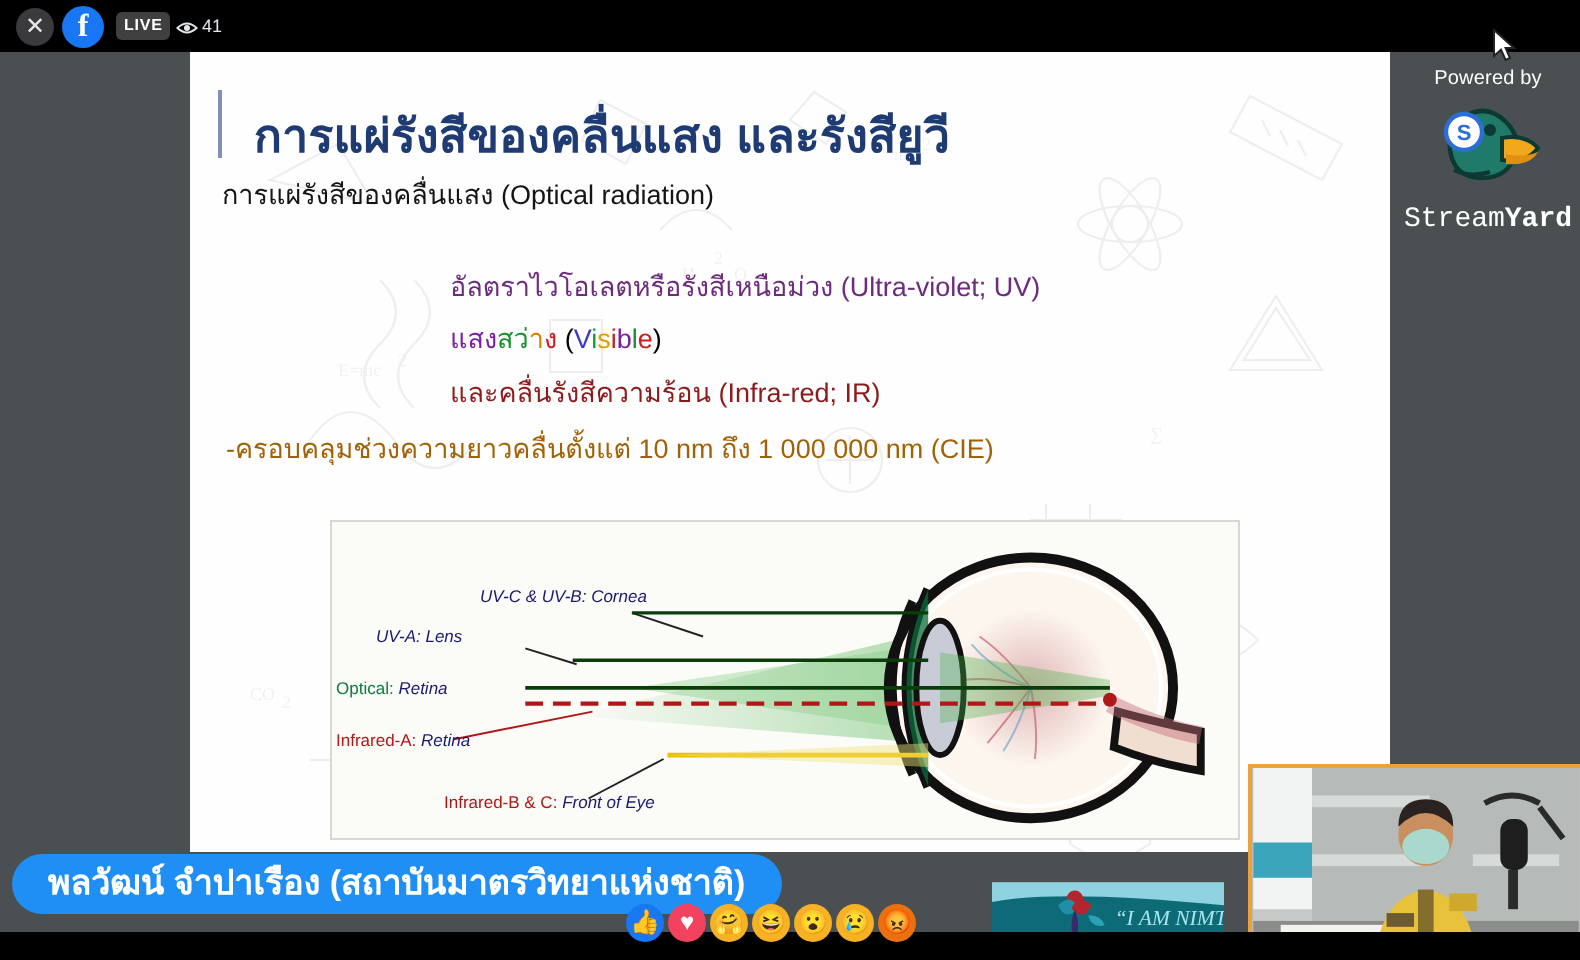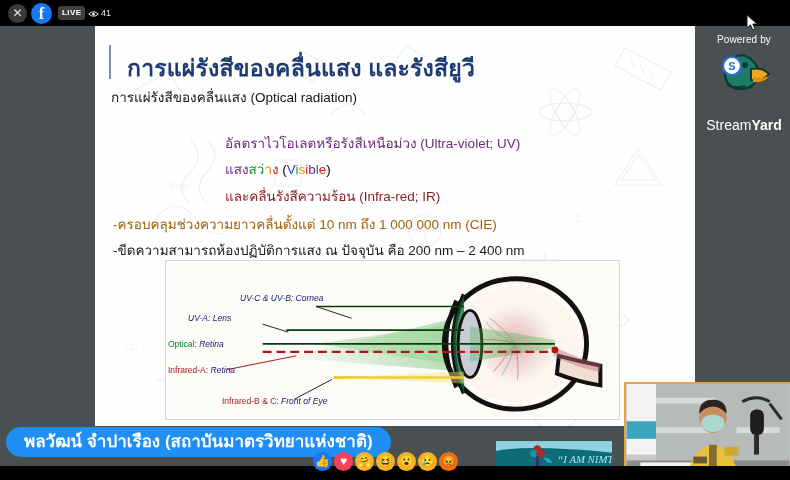--- a/index.html
+++ b/index.html
@@ -54,21 +54,21 @@
   .dg-vis   { left:2px;   top:78px;  color:#0f7a3c; }
   .dg-vis i { color:#1a1a6e; }
   .dg-ira   { left:2px;   top:104px; color:#b01818; }
   .dg-ira i { color:#1a1a6e; }
   .dg-irbc  { left:56px;  top:135px; color:#b01818; }
   .dg-irbc i{ color:#1a1a6e; }
 
   
   .sy { position:absolute; left:698px; top:6px; width:92px; height:120px; color:#fff; text-align:center; }
   .sy-lbl { font-size:10px; margin-top:14px; letter-spacing:.1px; }
-  .sy-name { font-size:14px; margin-top:18px; }
+  .sy-name { font-size:14px; margin-top:2px;font-family:Liberation Mono, monospace; }
   .sy-name b { font-weight:bold; }
 
   .cursor { position:absolute; left:746px; top:14px; z-index:45; }
 
   
   .cam { position:absolute; left:624px; top:368px; width:166px; height:102px; overflow:hidden;
          border-top:2px solid #e8a33a; border-left:2px solid #e8a33a; background:#b9bcbb; }
 
   
   .nameplate { position:absolute; left:6px; top:427px; height:30px; padding:0 18px; border-radius:15px;
@@ -149,21 +149,20 @@
       <div class="slide-sub">การแผ่รังสีของคลื่นแสง (Optical radiation)</div>
 
       <div class="ln ln-uv">อัลตราไวโอเลตหรือรังสีเหนือม่วง (Ultra-violet; UV)</div>
 
       <div class="ln ln-vis">
         <span class="rb1">แสง</span><span class="rb3">สว่</span><span class="rb4">า</span><span class="rb5">ง</span><span> (</span><span class="rb6">V</span><span class="rb7">i</span><span class="rb8">s</span><span class="rb9">i</span><span class="rb1">b</span><span class="rb3">l</span><span class="rb5">e</span><span>)</span>
       </div>
 
       <div class="ln ln-ir">และคลื่นรังสีความร้อน (Infra-red; IR)</div>
       <div class="ln ln-a">-ครอบคลุมช่วงความยาวคลื่นตั้งแต่ 10 nm ถึง 1 000 000 nm (CIE)</div>
-      <div class="ln ln-b">-ขีดความสามารถห้องปฏิบัติการแสง ณ ปัจจุบัน คือ 200 nm – 2 400 nm</div>
 
       <div class="diagram">
         <svg viewBox="0 0 455 160" style="position:absolute;inset:0;width:100%;height:100%">
           <defs>
             <linearGradient id="gbeam" x1="0" y1="0" x2="1" y2="0">
               <stop offset="0" stop-color="#49b24a" stop-opacity="0"></stop>
               <stop offset="1" stop-color="#49b24a" stop-opacity=".42"></stop>
             </linearGradient>
             <radialGradient id="vasc" cx="50%" cy="50%" r="50%">
               <stop offset="0" stop-color="#d39aa0" stop-opacity=".7"></stop>

